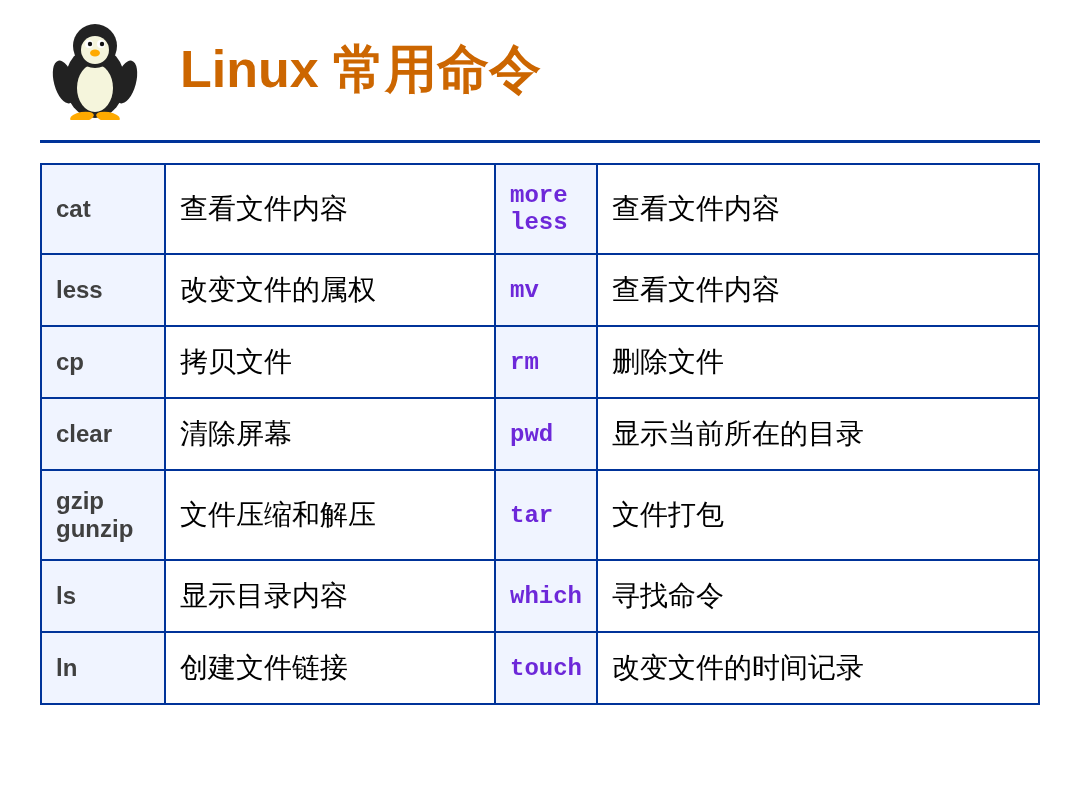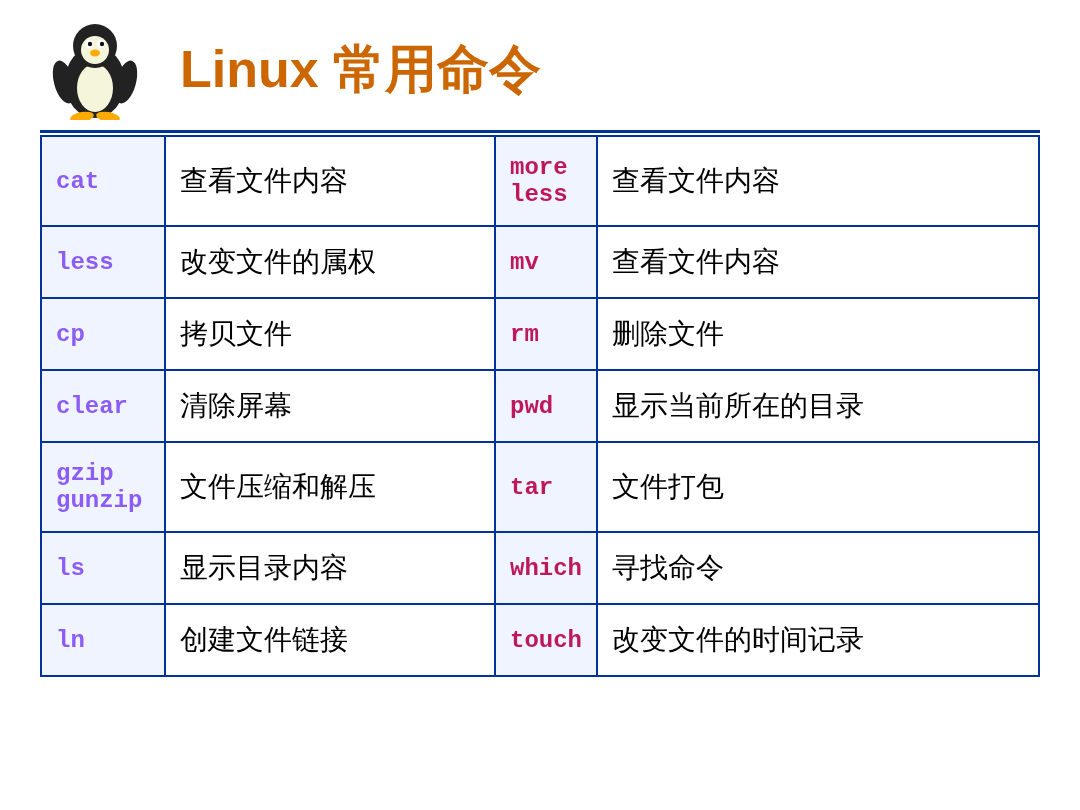--- a/index.html
+++ b/index.html
@@ -16,23 +16,23 @@
       width: 1080px;
       height: 810px;
       background: #ffffff;
       padding: 20px 40px;
     }
 
     
     .header {
       display: flex;
       align-items: center;
-      padding-bottom: 10px;
+      padding-bottom: 20px;
       border-bottom: 3px solid #003399;
-      margin-bottom: 2px;
+      margin-bottom: 20px;
     }
 
     .tux-icon {
       width: 110px;
       height: 100px;
       margin-right: 30px;
       flex-shrink: 0;
     }
 
     .page-title {
@@ -48,38 +48,38 @@
       border: 2px solid #003399;
     }
 
     .cmd-table td {
       border: 2px solid #003399;
       padding: 8px 14px;
       vertical-align: middle;
     }
 
     .cmd-name {
-      color: #8b5cf6;
-      font-family: Liberation Mono, monospace;
+      color: #404040;
+      font-family: Liberation Sans, sans-serif;
       font-size: 24px;
       font-weight: bold;
       white-space: nowrap;
       width: 124px;
       background: #f0f4ff;
     }
 
     .cmd-desc {
       font-size: 28px;
       color: #000000;
       font-weight: normal;
       width: 330px;
     }
 
     .cmd-name-2 {
-      color: #be185d;
+      color: #6d28d9;
       font-family: "Courier New", Courier, monospace;
       font-size: 24px;
       font-weight: bold;
       white-space: nowrap;
       width: 100px;
       background: #f0f4ff;
     }
 
     .cmd-desc-2 {
       font-size: 28px;

